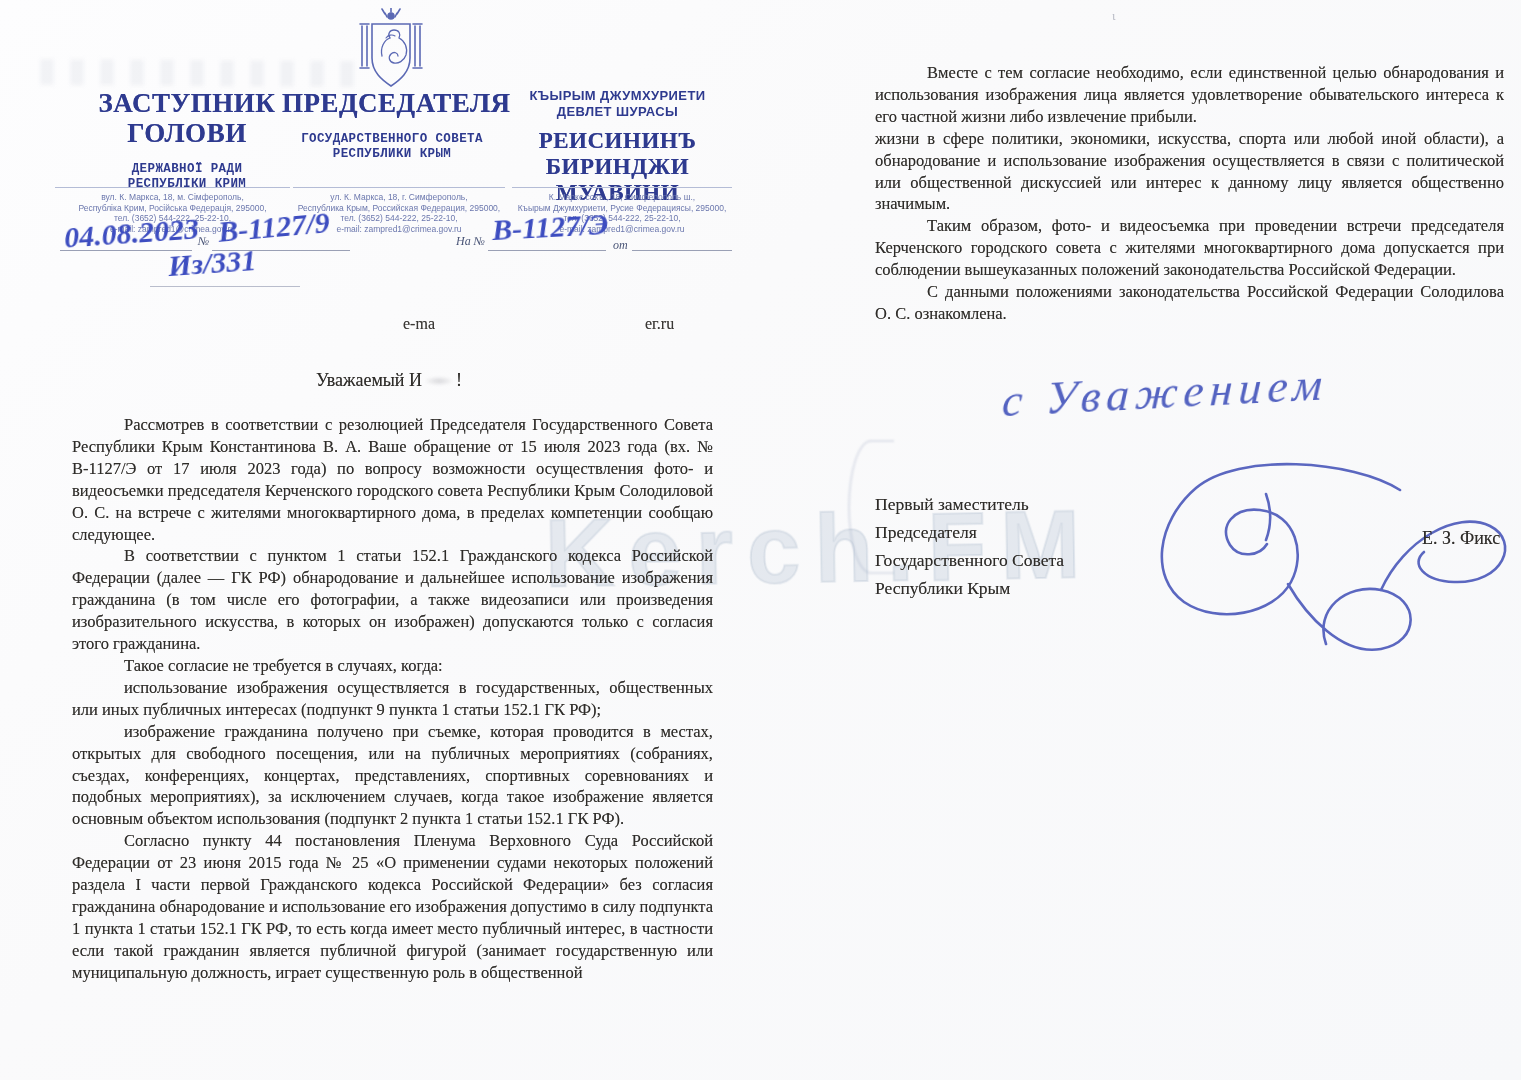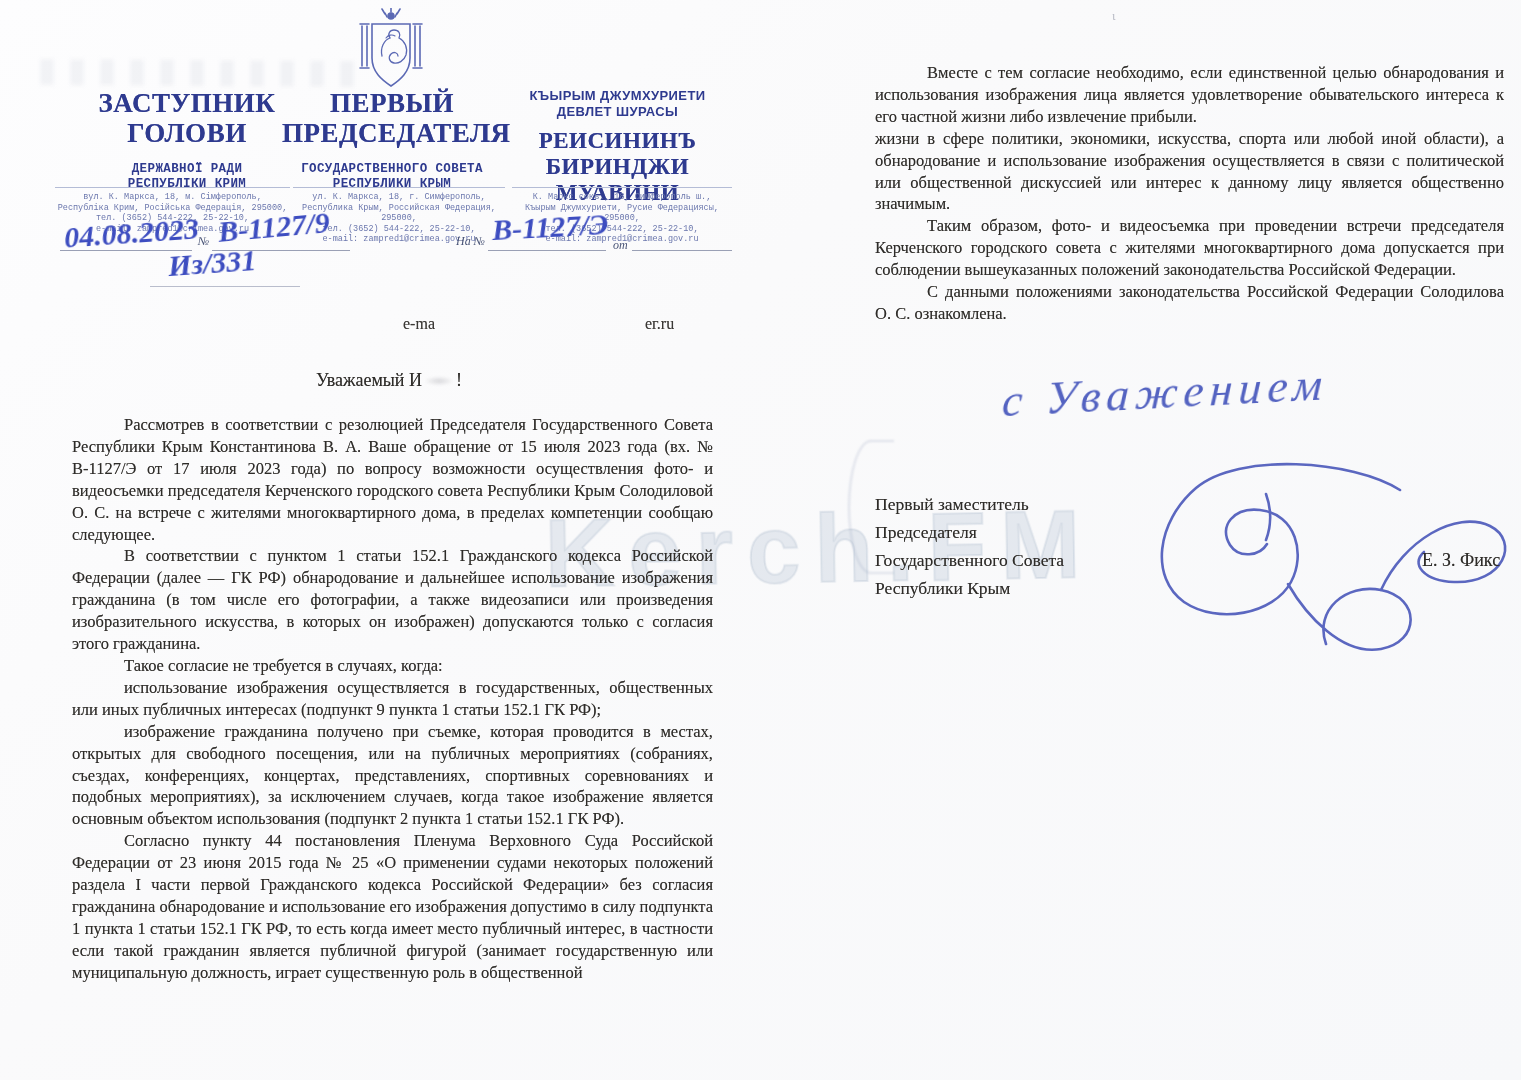--- a/index.html
+++ b/index.html
@@ -14,21 +14,21 @@
              -webkit-text-stroke:2px rgba(150,168,192,.22);filter:blur(.4px);white-space:nowrap;}
   
   .hcol{position:absolute;text-align:center;color:#2e3a8f;}
   .htitle{font-weight:bold;font-size:27px;line-height:30px;letter-spacing:.5px;
           text-shadow:0 0 .6px rgba(46,58,143,.7);}
   .htitle.small{font-size:23px;line-height:26px;margin-top:8px;}
   .hsub{font-family:Liberation Mono, monospace;font-weight:bold;font-size:12.5px;
         line-height:15px;margin-top:14px;letter-spacing:.4px;}
   .hpre{font-family:"Liberation Sans",sans-serif;font-weight:bold;font-size:13px;
         line-height:16px;margin-bottom:4px;letter-spacing:.4px;}
-  .addr{position:absolute;text-align:center;font-family:Liberation Mono, monospace;
+  .addr{position:absolute;text-align:center;font-family:Liberation Sans, sans-serif;
         font-size:8.5px;line-height:10.5px;color:#6b77ad;border-top:1px solid #b4bcd6;padding-top:4px;}
   
   .hw{position:absolute;color:#3d4dc0;font-style:italic;font-weight:bold;
       font-family:"Liberation Serif",serif;filter:blur(.2px);white-space:nowrap;}
   .uline{position:absolute;border-bottom:1.2px solid #9aa0b5;}
   .reflabel{position:absolute;font-style:italic;font-size:12px;color:#4a5577;}
   
   .bodytext{position:absolute;font-size:16.5px;line-height:21.9px;color:#2e2c29;
             text-align:justify;text-shadow:0 0 .5px rgba(55,52,48,.5);}
   .bodytext p{margin:0;text-indent:52px;}
@@ -81,21 +81,20 @@
       <div>ГОЛОВИ</div>
     </div>
     <div class="hsub">
       <div>ДЕРЖАВНОЇ РАДИ</div>
       <div>РЕСПУБЛІКИ КРИМ</div>
     </div>
   </div>
 
   <div class="hcol" style="left:282px;top:88px;width:220px;">
     <div class="htitle">
-      <div>ПЕРВЫЙ</div>
       <div>ПРЕДСЕДАТЕЛЯ</div>
     </div>
     <div class="hsub">
       <div>ГОСУДАРСТВЕННОГО СОВЕТА</div>
       <div>РЕСПУБЛИКИ КРЫМ</div>
     </div>
   </div>
 
   <div class="hcol" style="left:505px;top:88px;width:225px;">
     <div class="hpre">
@@ -176,15 +175,15 @@
 
   <svg style="position:absolute;left:1138px;top:452px;filter:blur(.25px);" width="375" height="225" viewBox="0 0 375 225">
     <g stroke="#4553b8" fill="none" stroke-width="2.6" stroke-linecap="round" opacity=".88">
       <path d="M262 38 C 215 8, 100 0, 58 36 C 18 70, 12 126, 46 150 C 80 173, 136 162, 153 130 C 168 102, 158 62, 122 58 C 96 55, 80 74, 92 93 C 101 107, 122 104, 129 92"></path>
       <path d="M128 42 C 133 56, 134 72, 128 88"></path>
       <path d="M150 132 C 168 163, 204 204, 243 197 C 282 190, 283 146, 243 138 C 208 131, 176 158, 188 192"></path>
       <path d="M243 138 C 266 88, 318 58, 352 74 C 382 89, 366 132, 316 130 C 286 129, 272 112, 286 100"></path>
     </g>
   </svg>
 
-  <div class="signame" style="left:1422px;top:550px;">Е. З. Фикс</div>
+  <div class="signame" style="left:1422px;top:528px;">Е. З. Фикс</div>
 
 </div>
 
 </body></html>

